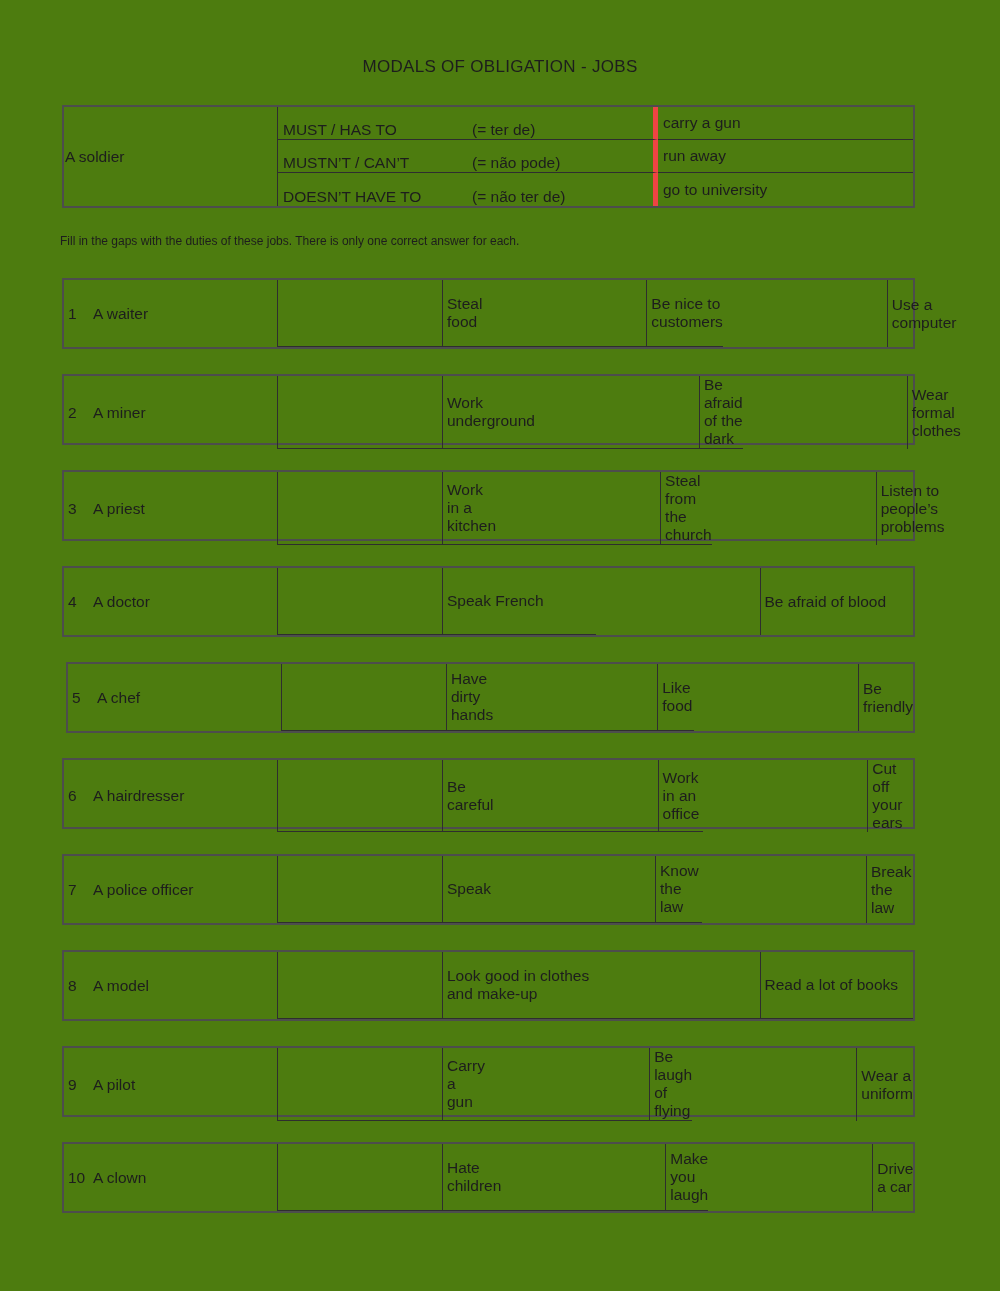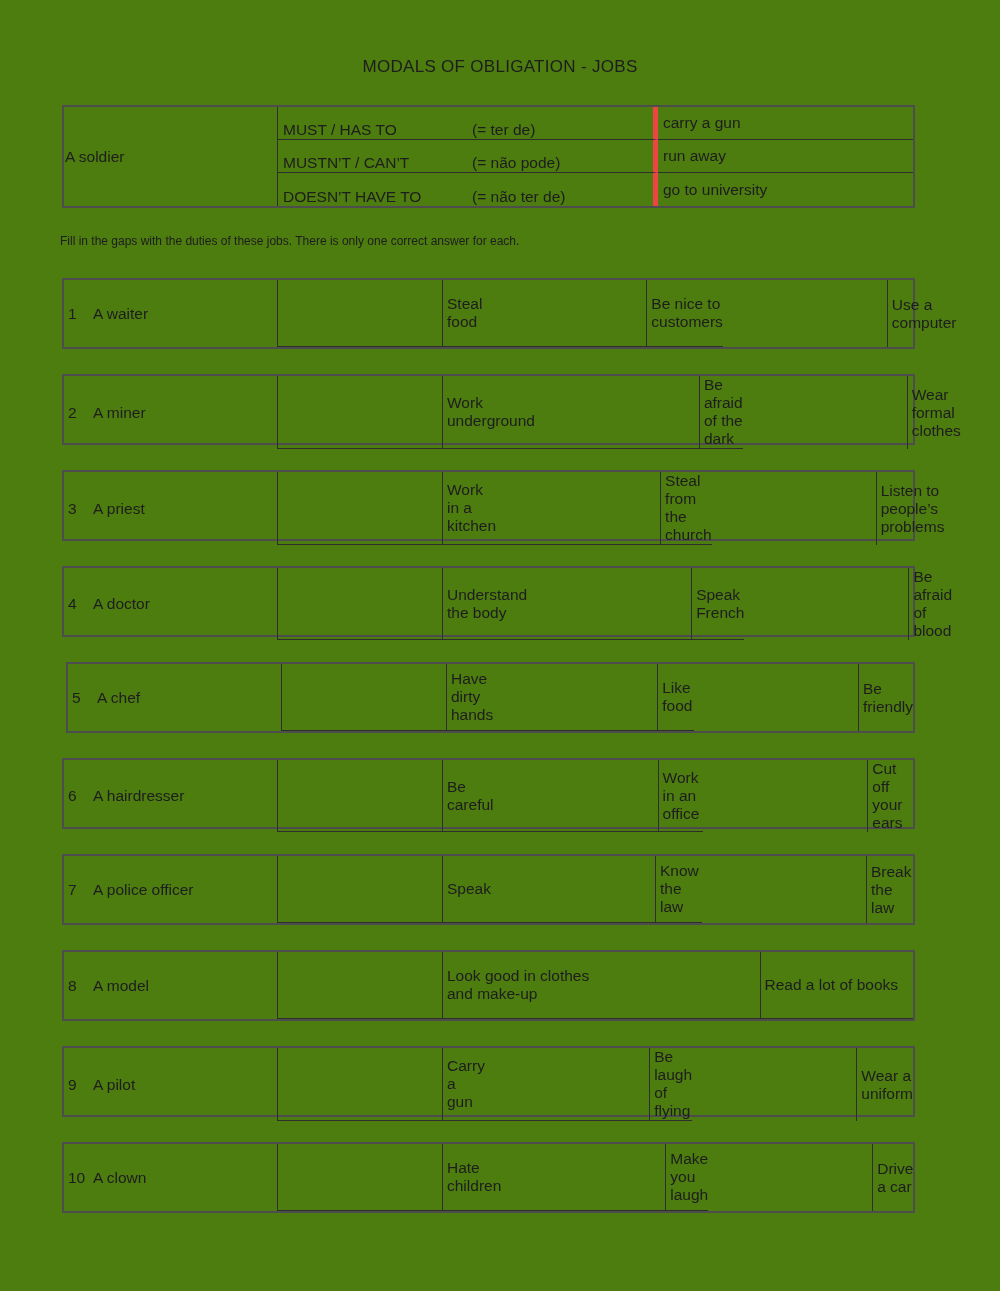--- a/index.html
+++ b/index.html
@@ -203,24 +203,20 @@
     </div>
 
     <div class="item">
       <div class="job-cell">
         <span class="num">4</span>
         <span>A doctor</span>
       </div>
       <div class="rows">
         <div class="row rb">
           <div class="blank"><input class="answer" type="text" style=""></div>
-          <div class="duty">Understand the body</div>
-        </div>
-        <div class="row rb">
-          <div class="blank"><input class="answer" type="text" style=""></div>
           <div class="duty">Speak French</div>
         </div>
         <div class="row">
           <div class="blank"><input class="answer" type="text" style=""></div>
           <div class="duty">Be afraid of blood</div>
         </div>
       </div>
     </div>
 
     <div class="item offset">

